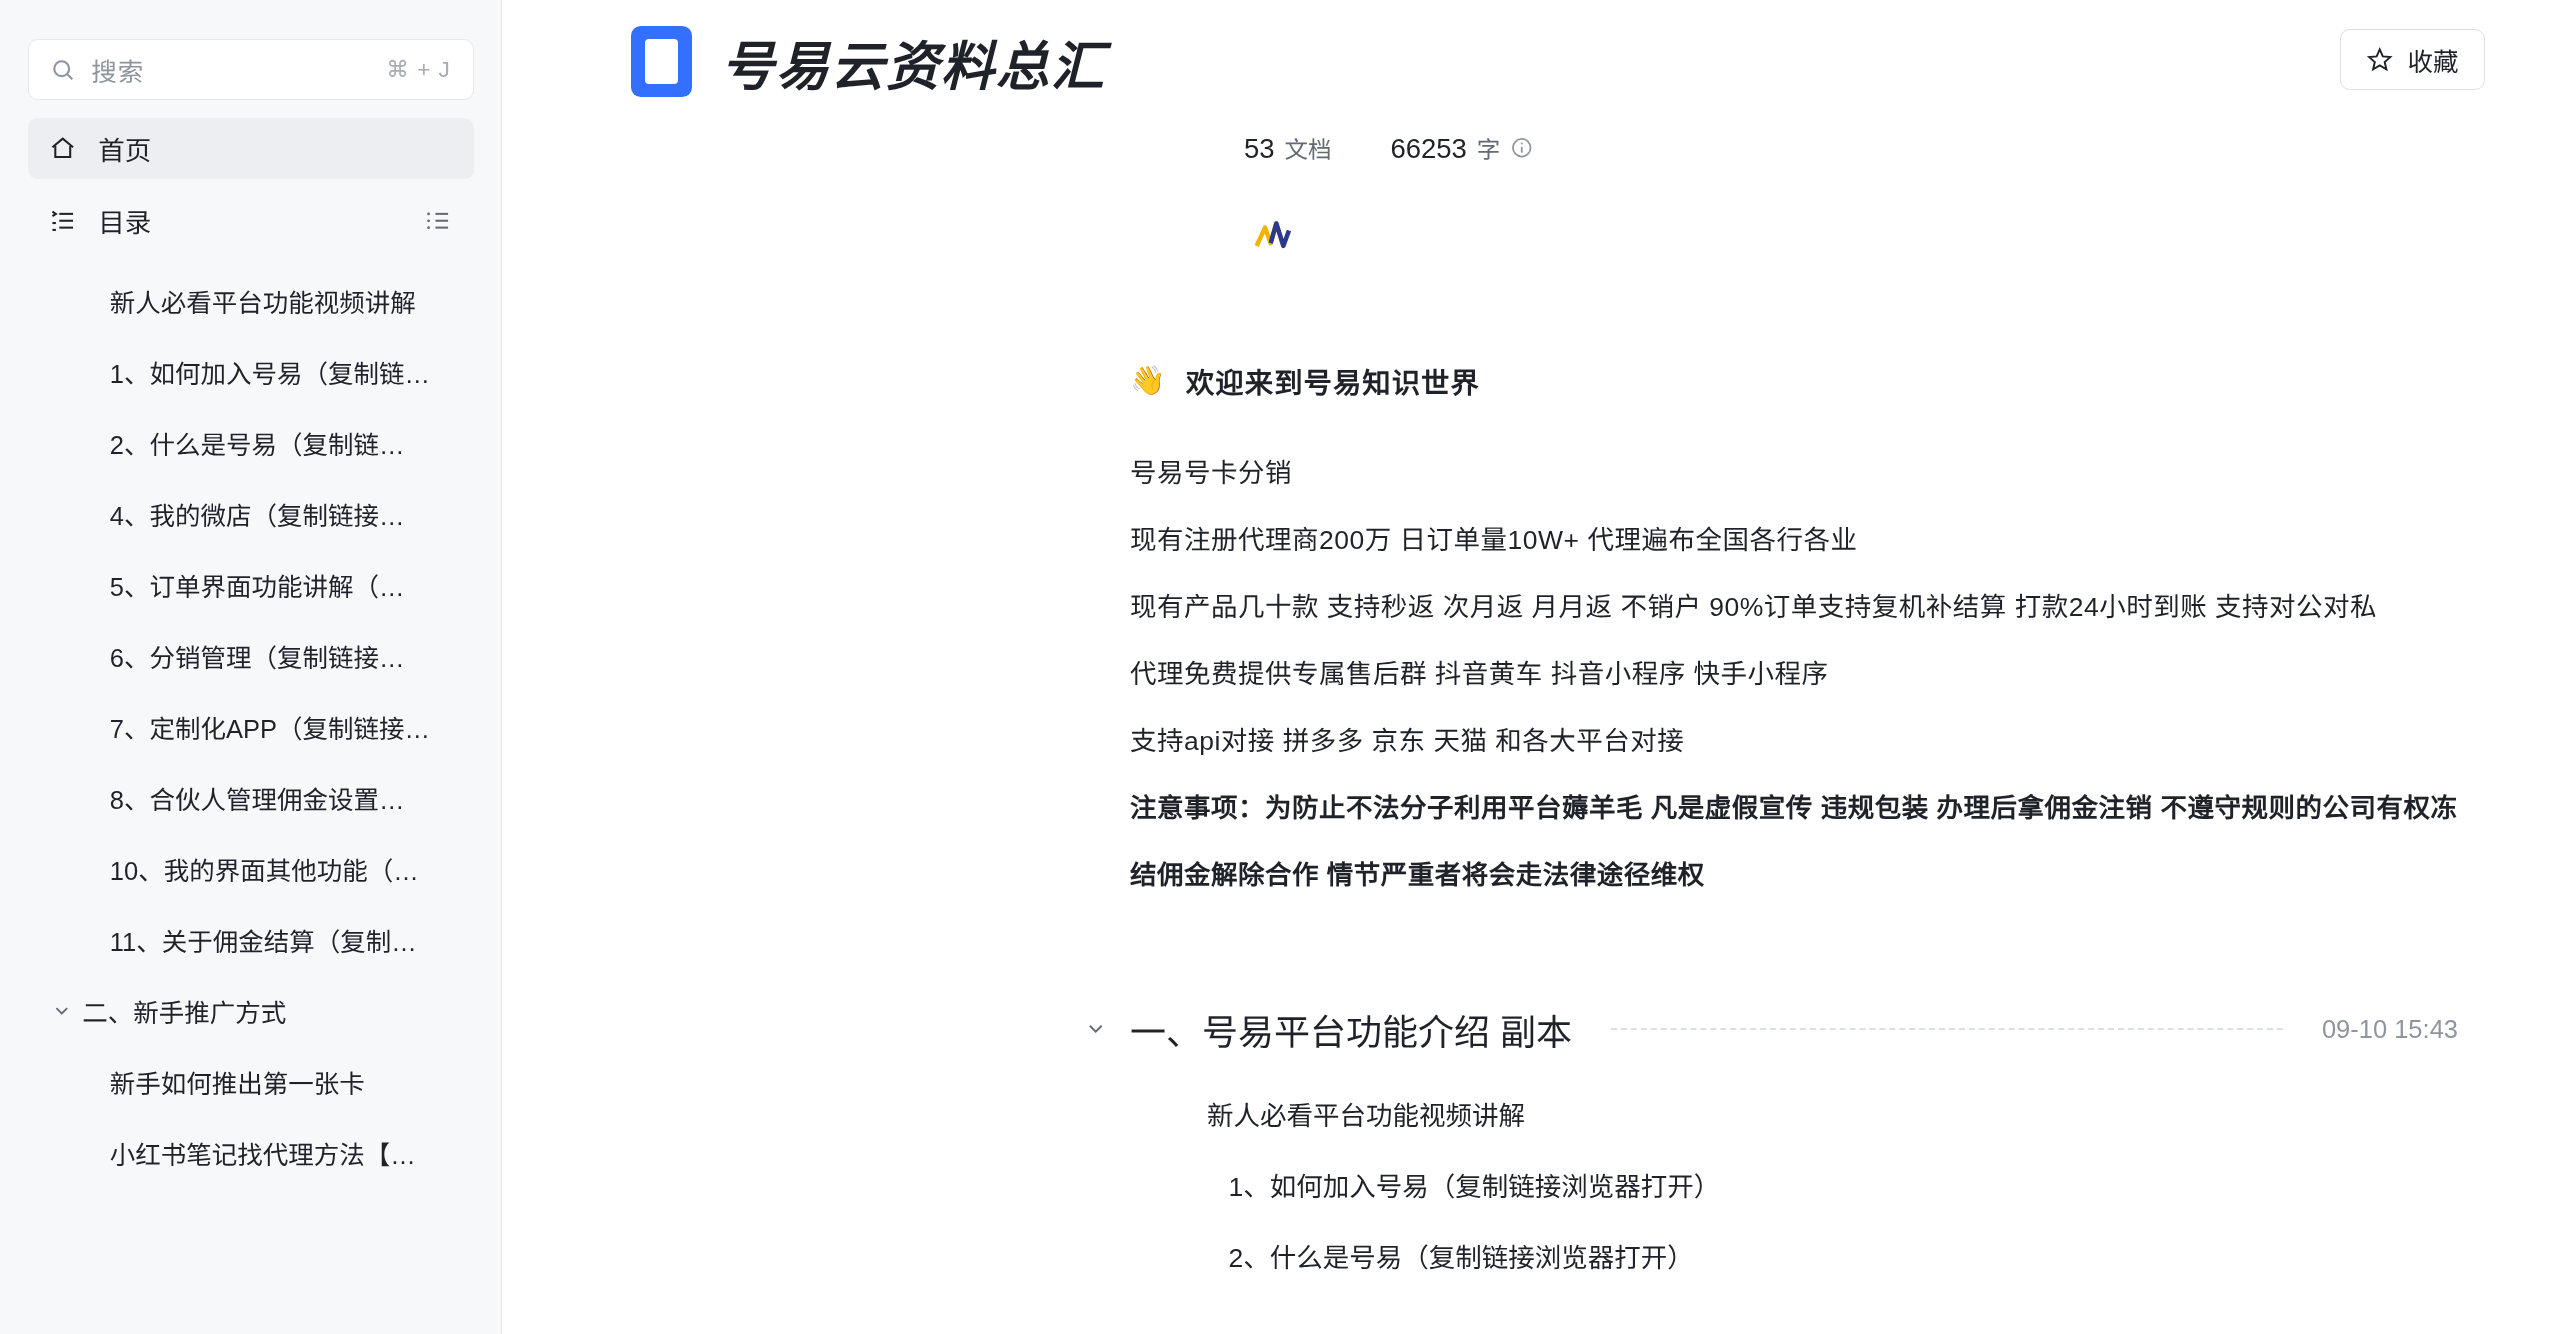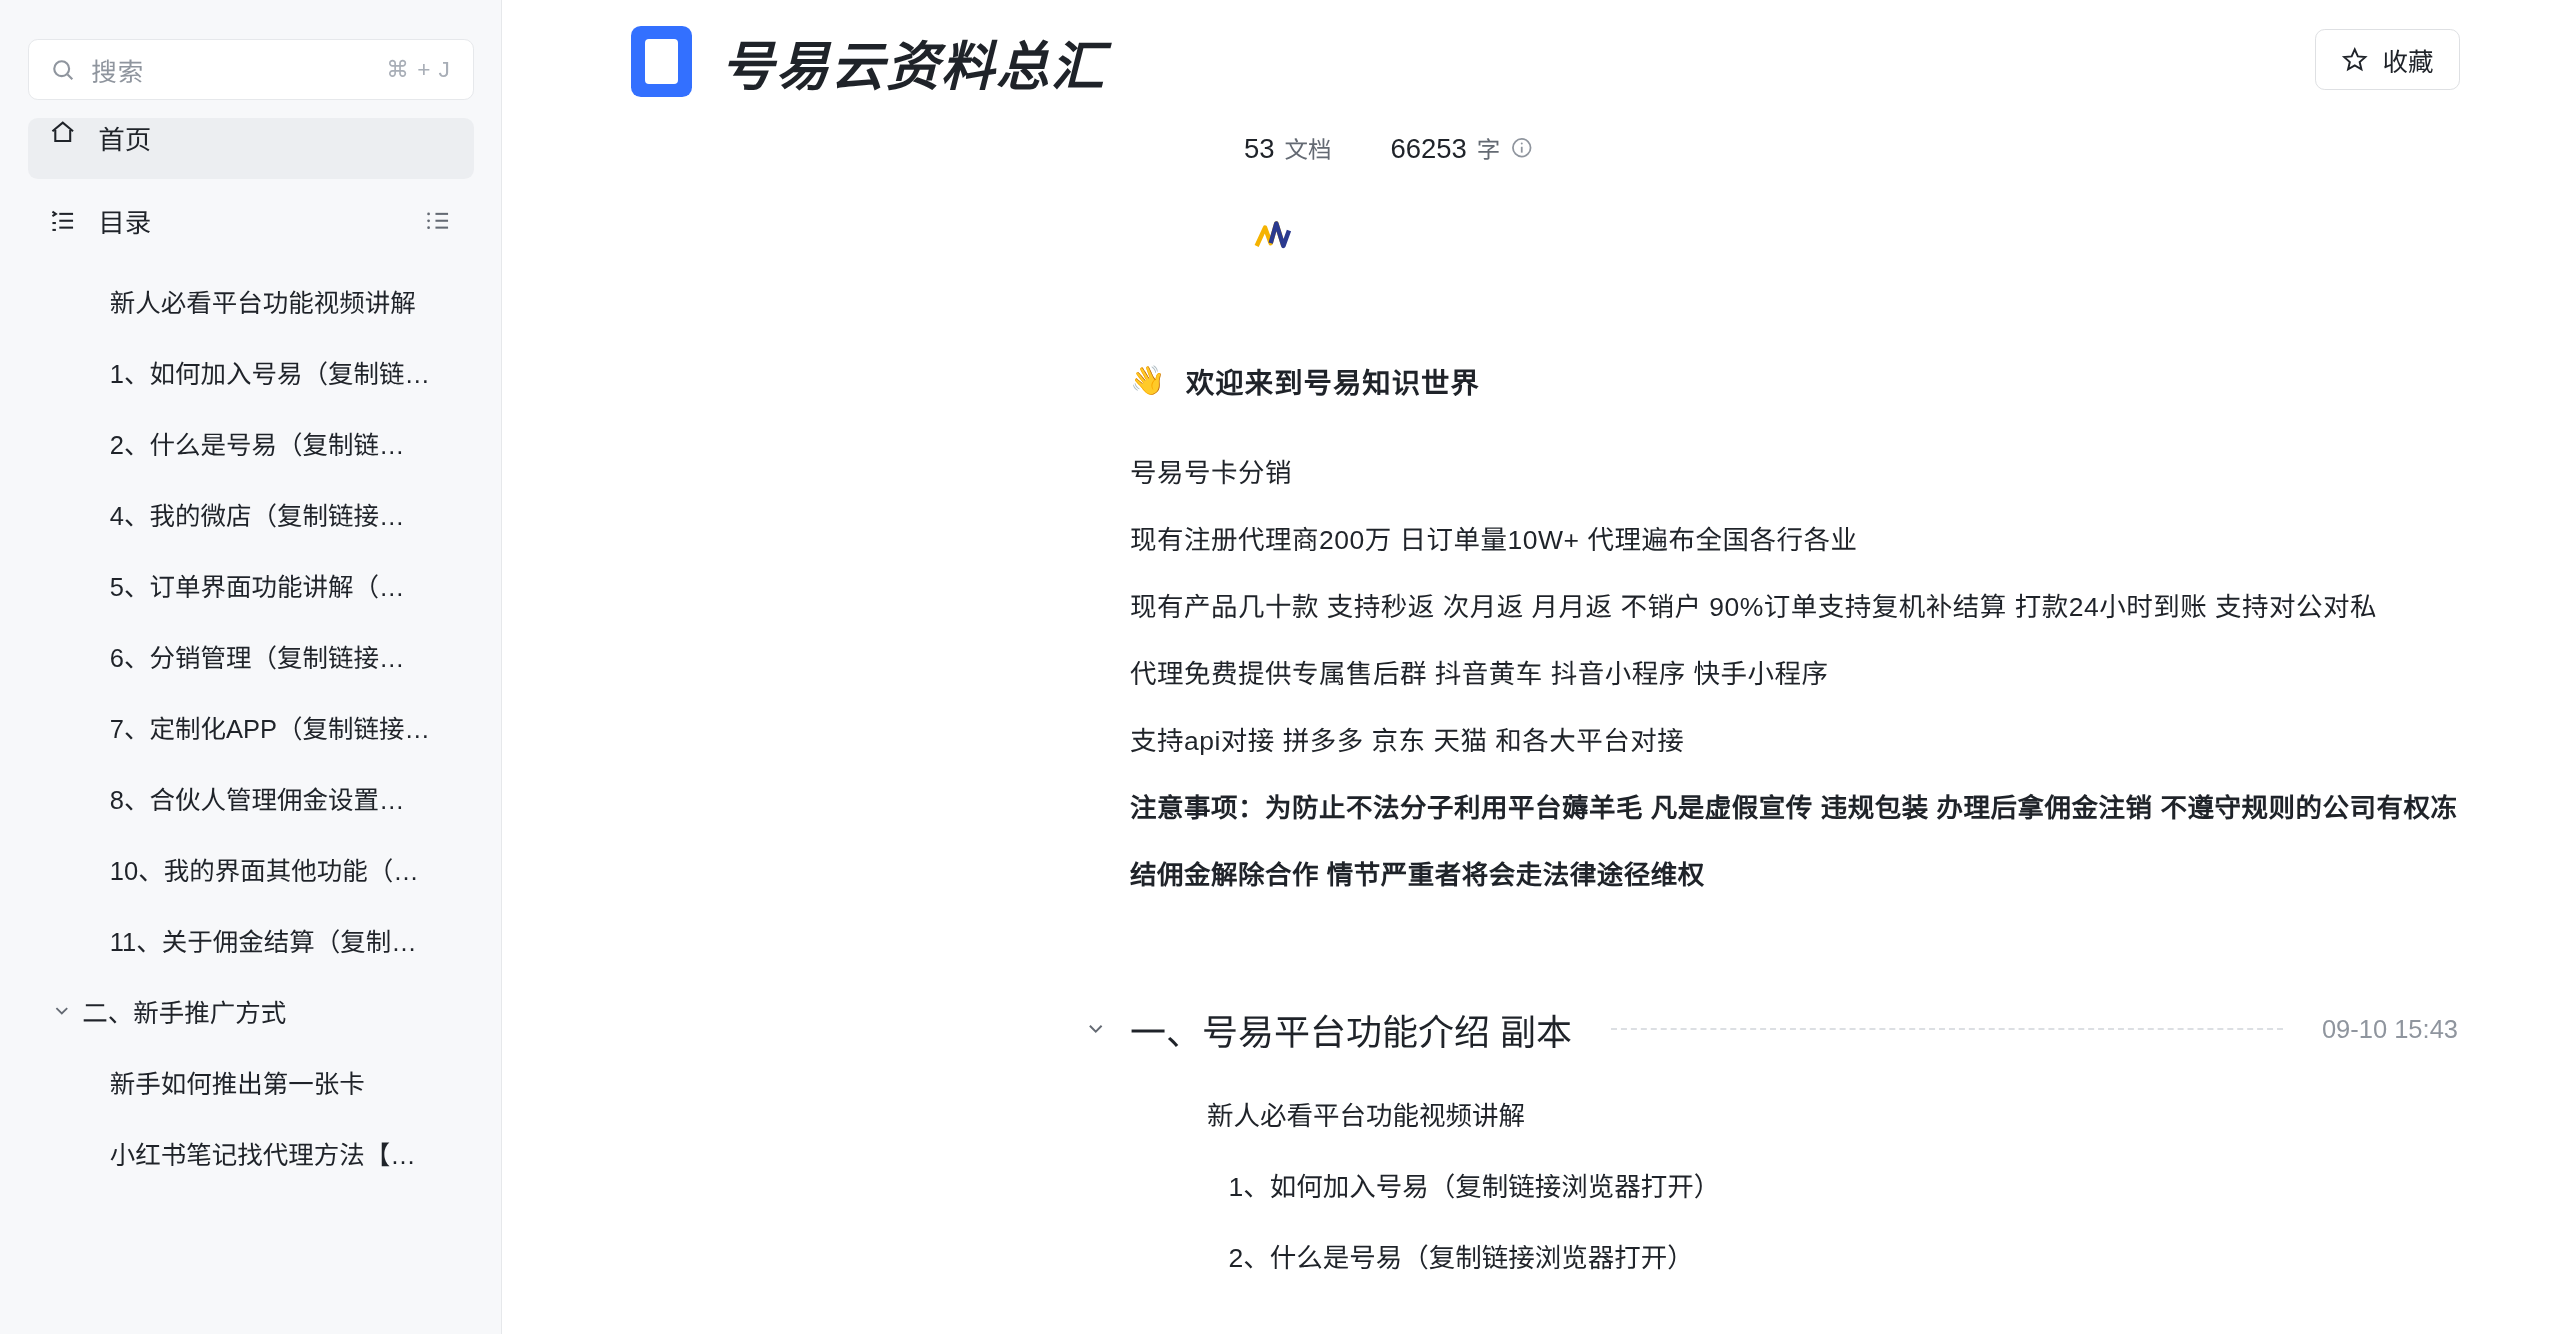--- a/index.html
+++ b/index.html
@@ -53,21 +53,21 @@
     font-size: 22.6px;
     color: #a8aeb7;
     letter-spacing: 1px;
   }
 
   .nav-item {
     margin: 17.7px 27.5px 0 27.5px;
     height: 61px;
     border-radius: 9.8px;
     display: flex;
-    align-items: flex-start;
+    align-items: center;
     padding: 0 21.6px;
     gap: 21.6px;
     cursor: pointer;
   }
   .nav-item.active { background: #eceef1; }
   .nav-label {
     font-size: 26.5px;
     color: #1f2329;
   }
   .nav-icon { width: 27.5px; height: 27.5px; flex:0 0 auto; }
@@ -144,21 +144,21 @@
     border-radius: 3.9px;
   }
   .doc-title {
     font-size: 53px;
     font-weight: bold;
     letter-spacing: 2px;
     color: #1f2329;
   }
   .fav-btn {
     position: absolute;
-    right: 116px;
+    right: 91px;
     top: 29px;
     height: 61px;
     border: 1px solid #dee0e3;
     border-radius: 9.8px;
     background: #fff;
     display: flex;
     align-items: center;
     gap: 13.7px;
     padding: 0 25.5px;
     cursor: pointer;

